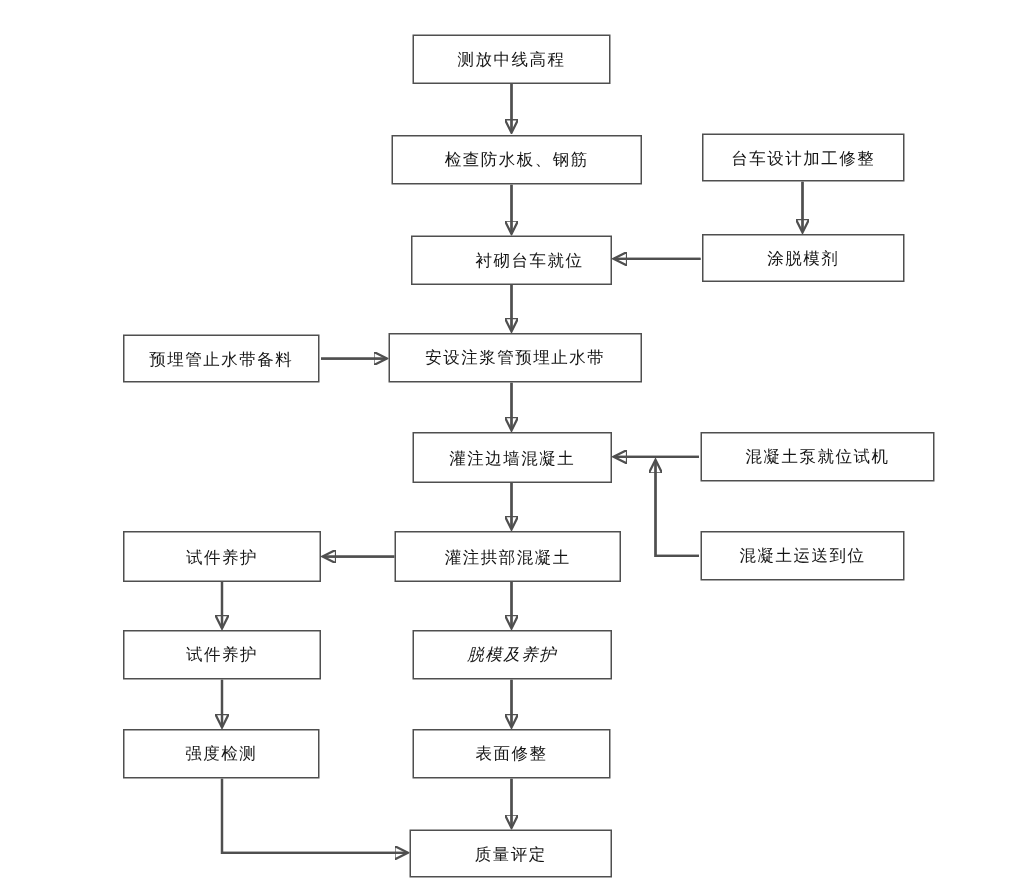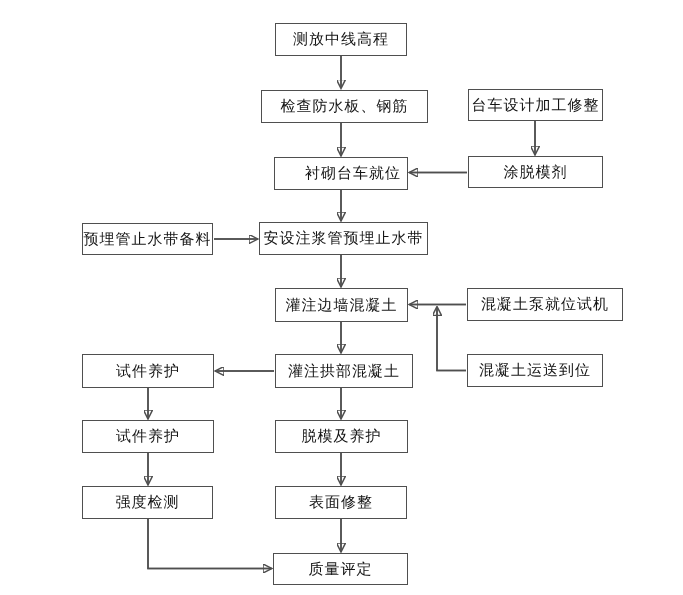--- a/index.html
+++ b/index.html
@@ -17,21 +17,21 @@
     overflow:hidden;
   }
   .edges{position:absolute;left:0;top:0;width:683px;height:595px;}
   .edges line,.edges path{stroke:var(--line);stroke-width:1.5;fill:none;}
   .node{
     position:absolute;
     box-sizing:border-box;
     border:1.5px solid var(--line);
     background:var(--boxfill);
     display:flex;align-items:center;justify-content:center;
-    font-size:15px;letter-spacing:1px;color:var(--text);
+    font-size:11px;letter-spacing:1px;color:var(--text);
     white-space:nowrap;
   }
 </style>
 </head>
 <body>
 
 <div class="canvas">
 
   <svg class="edges" width="683" height="595" viewBox="0 0 683 595">
     <defs>
@@ -90,27 +90,27 @@
   <div class="node" style="left:82px;top:223px;width:131px;height:32px;">预埋管止水带备料</div>
 
   <div class="node" style="left:259px;top:222px;width:169px;height:33px;">安设注浆管预埋止水带</div>
 
   <div class="node" style="left:275px;top:288px;width:133px;height:34px;">灌注边墙混凝土</div>
 
   <div class="node" style="left:467px;top:288px;width:156px;height:33px;">混凝土泵就位试机</div>
 
   <div class="node" style="left:82px;top:354px;width:132px;height:34px;">试件养护</div>
 
-  <div class="node" style="left:275px;top:354px;width:138px;height:34px;">灌注拱部混凝土</div>
+  <div class="node" style="left:263px;top:354px;width:151px;height:34px;">灌注拱部混凝土</div>
 
   <div class="node" style="left:467px;top:354px;width:136px;height:33px;">混凝土运送到位</div>
 
   <div class="node" style="left:82px;top:420px;width:132px;height:33px;">试件养护</div>
 
-  <div class="node" style="left:275px;top:420px;width:133px;height:33px;">脱模及养护</div>
+  <div class="node" style="left:275px;top:420px;width:133px;height:33px;font-style:italic;">脱模及养护</div>
 
   <div class="node" style="left:82px;top:486px;width:131px;height:33px;">强度检测</div>
 
   <div class="node" style="left:275px;top:486px;width:132px;height:33px;">表面修整</div>
 
   <div class="node" style="left:273px;top:553px;width:135px;height:32px;">质量评定</div>
 
 </div>
 
 </body></html>

